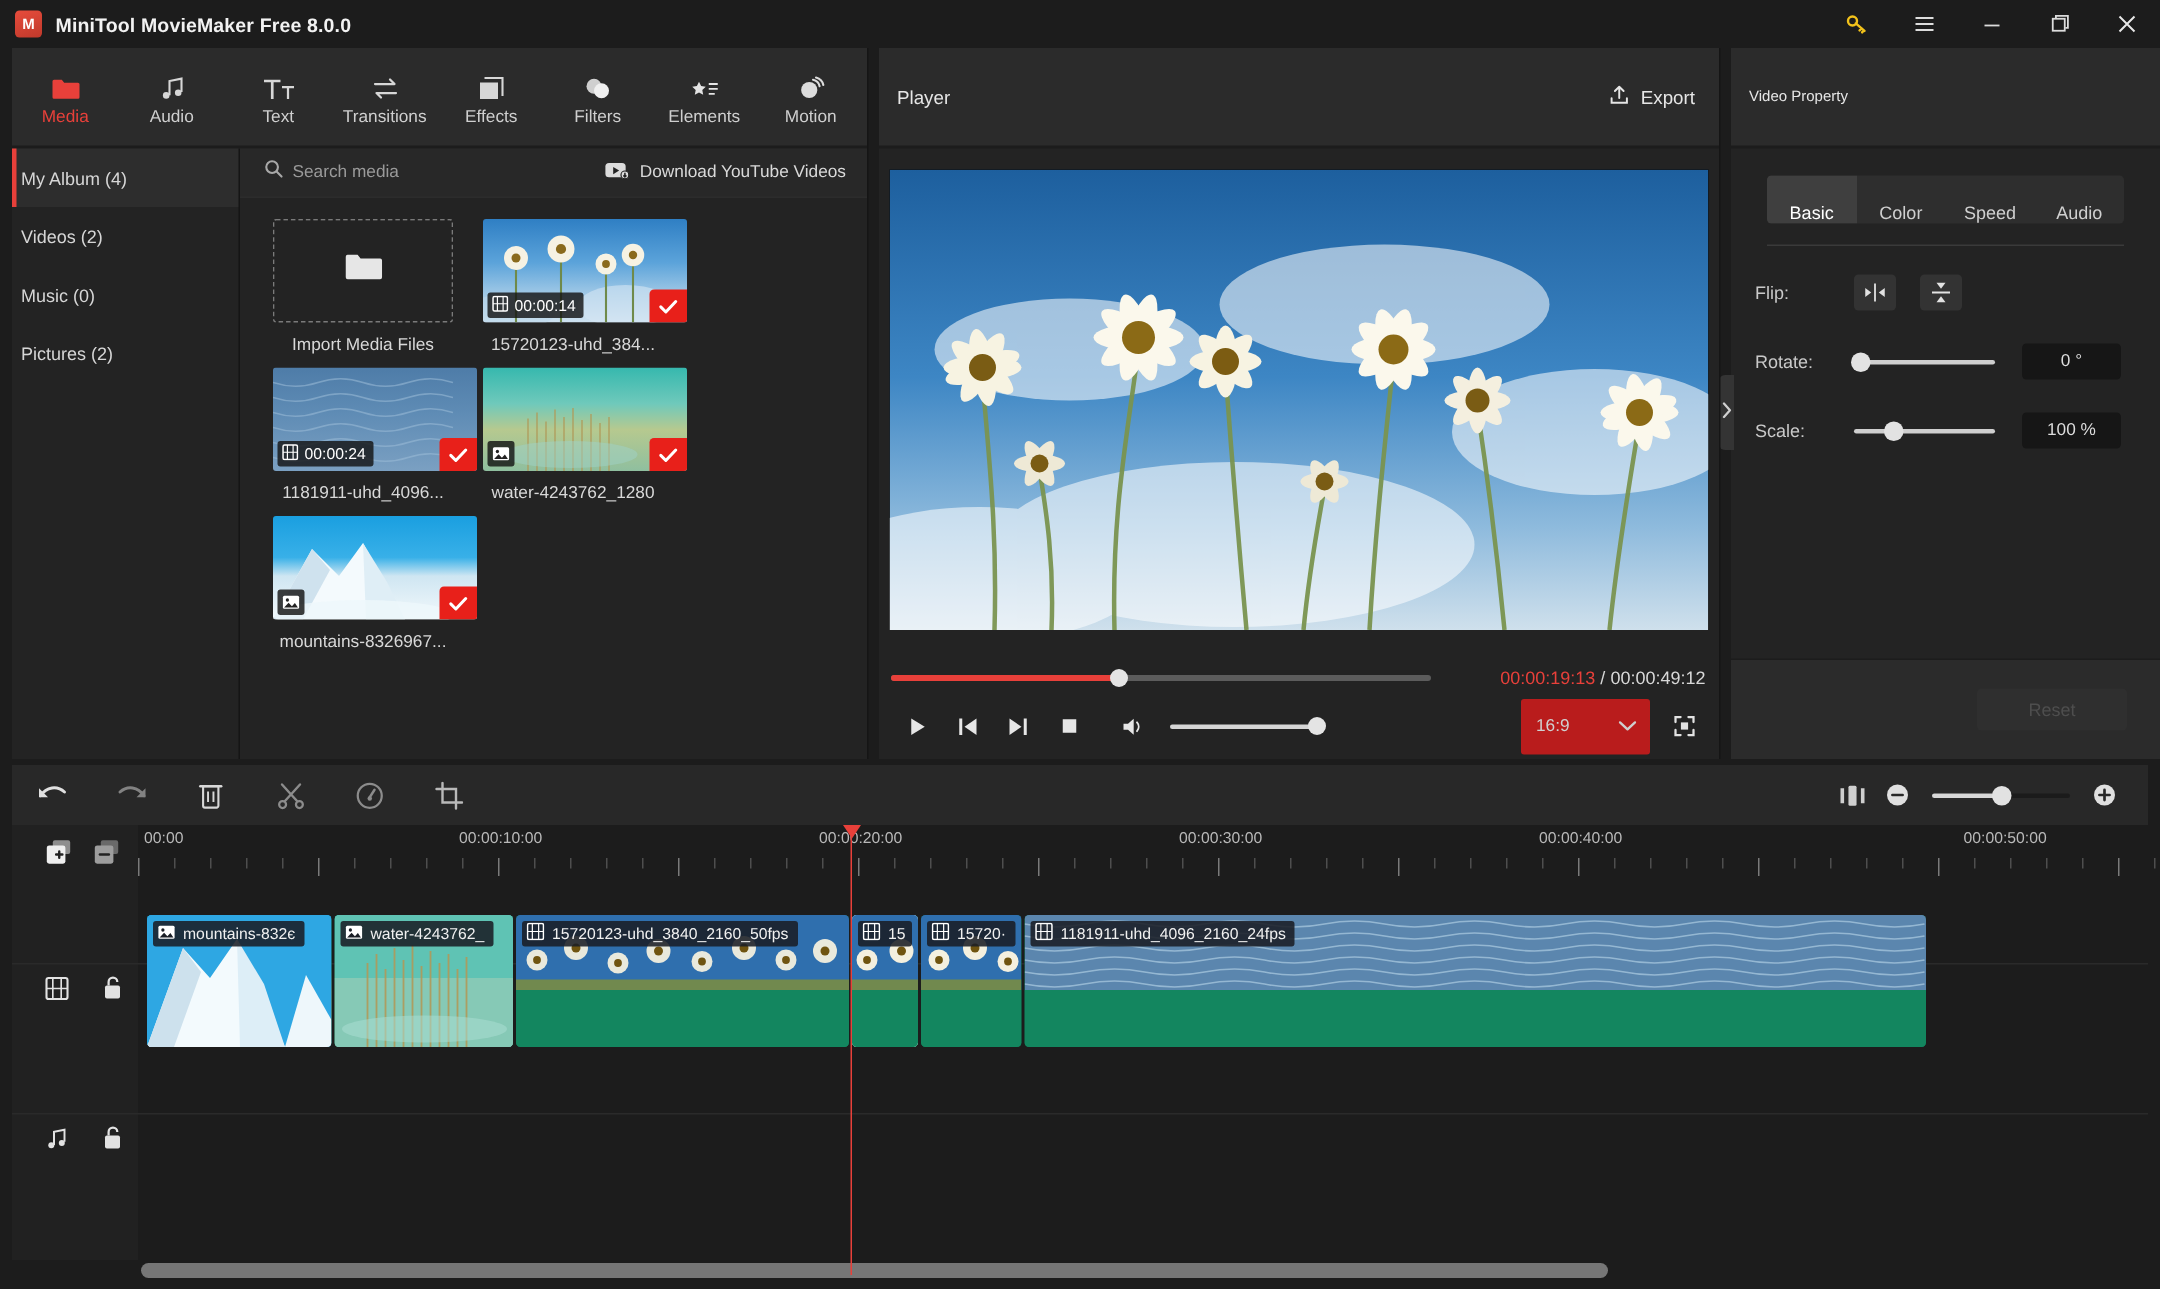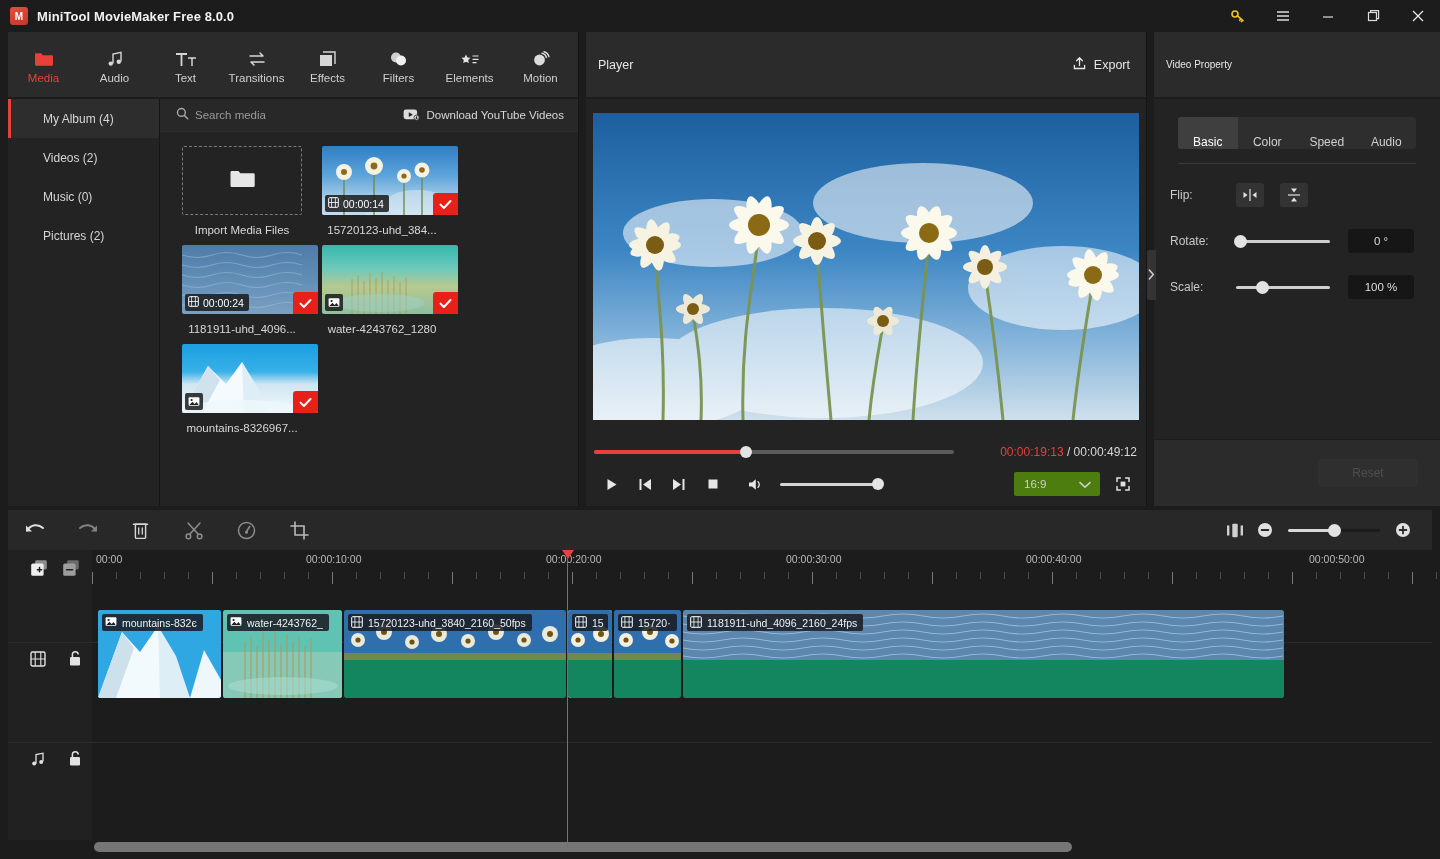--- a/index.html
+++ b/index.html
@@ -64,21 +64,21 @@
     background: #2b2b2b; display: flex; align-items: center;
   }
   .prop-head .pht { margin-left: 12px; font-size: 10px; color: #e6e6e6; }
 
   
   .album-nav {
     position: absolute; left: 8px; top: 99px; width: 152px; height: 407px;
     background: #232323; padding-top: 0;
   }
   .album-item {
-    height: 39px; display: flex; align-items: center; padding-left: 35px;
+    height: 39px; display: flex; align-items: center; padding-left: 6px;
     font-size: 12px; color: #d6d6d6; position: relative; cursor: default;
   }
   .album-item.active { background: #2d2d2d; }
   .album-item.active:before {
     content: ''; position: absolute; left: 0; top: 0; width: 3px; height: 39px; background: #e8403a;
   }
 
   
   .media-panel {
     position: absolute; left: 160px; top: 99px; width: 418px; height: 407px;
@@ -151,21 +151,21 @@
     background: #e4e4e4;
   }
   .time-read { margin-left: auto; margin-right: 9px; font-size: 12px; color: #d8d8d8; }
   .time-read .cur { color: #e8403a; }
 
   .ctrl-row2 { position: absolute; left: 0; top: 370px; width: 560px; height: 30px; display: flex; align-items: center; }
   .pbtn { width: 34px; height: 28px; display: flex; align-items: center; justify-content: center; cursor: default; }
   .vol-track { width: 100px; height: 3px; background: #d5d5d5; border-radius: 2px; position: relative; margin-left: 8px; }
   .vol-knob { position: absolute; right: -4px; top: -4.5px; width: 12px; height: 12px; border-radius: 50%; background: #e4e4e4; }
   .ratio-select {
-    margin-left: auto; width: 86px; height: 24px; background: #4d7c0f; border: none;
+    margin-left: auto; width: 86px; height: 37px; background: #b91c1c; border: none;
     color: #d0d0d0; font-size: 11.5px; font-family: "Liberation Sans", sans-serif;
     padding-left: 10px; border-radius: 2px; outline: none; appearance: none;
   }
   .ratio-wrap { margin-left: auto; position: relative; display: flex; align-items: center; }
   .ratio-chev { position: absolute; right: 9px; pointer-events: none; }
   .fs-btn { width: 34px; height: 28px; margin-right: 6px; margin-left: 6px; display: flex; align-items: center; justify-content: center; }
 
   
   .prop-panel {
     position: absolute; left: 1154px; top: 99px; width: 286px; height: 340px;

